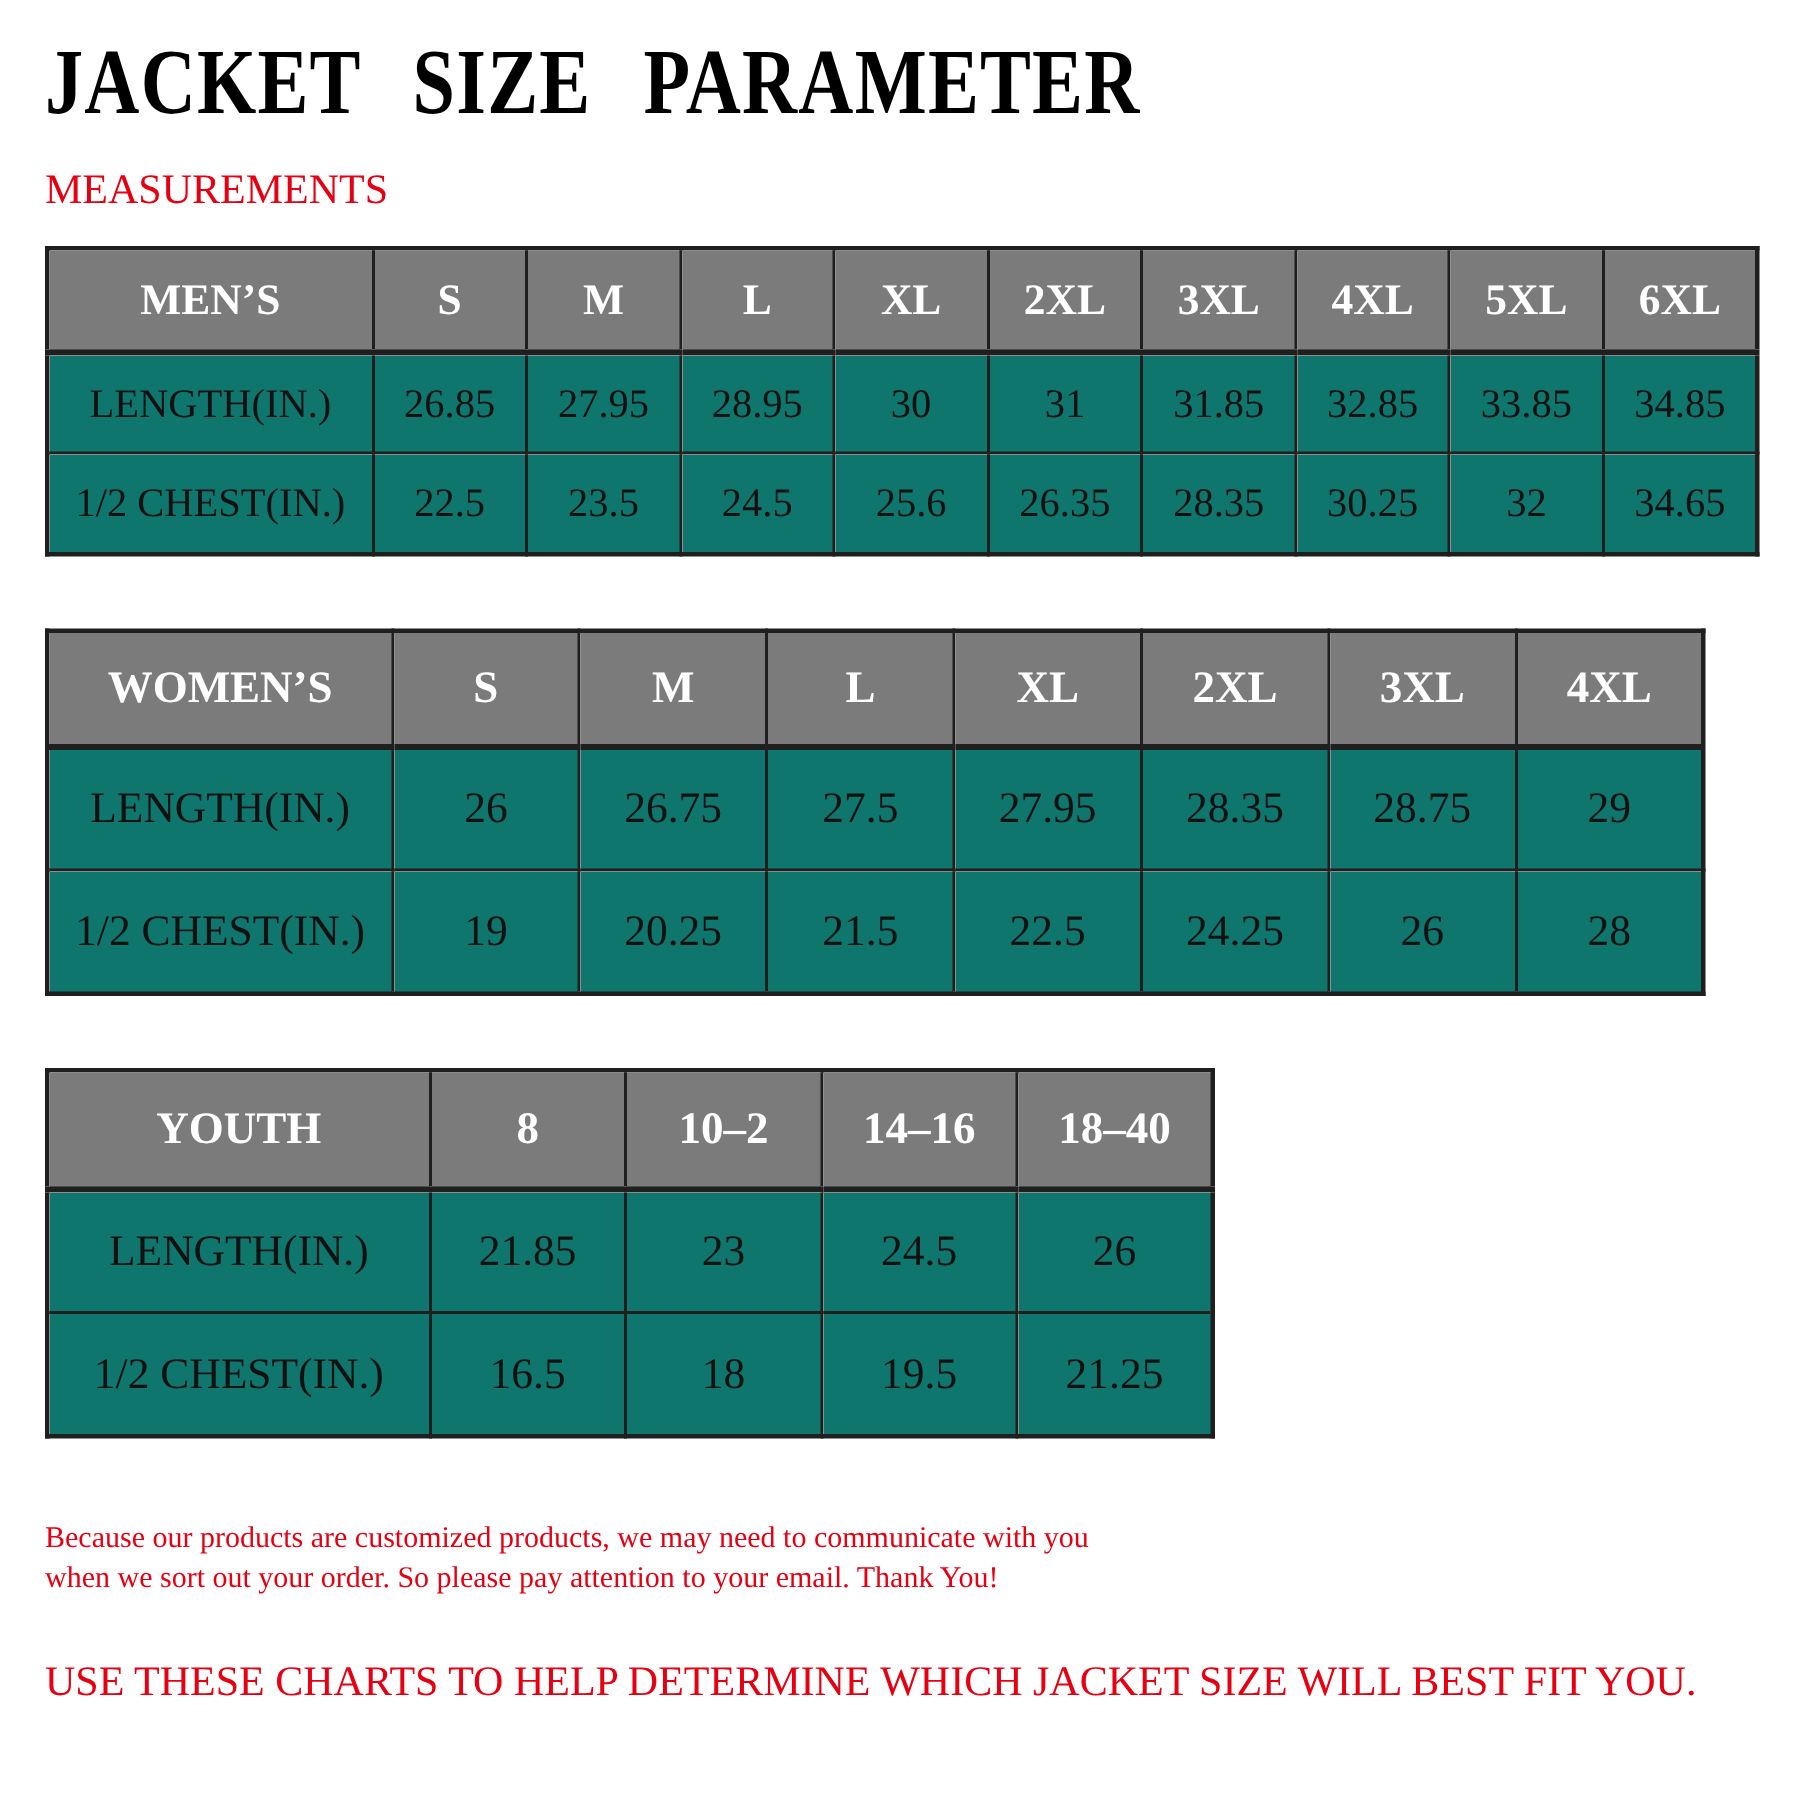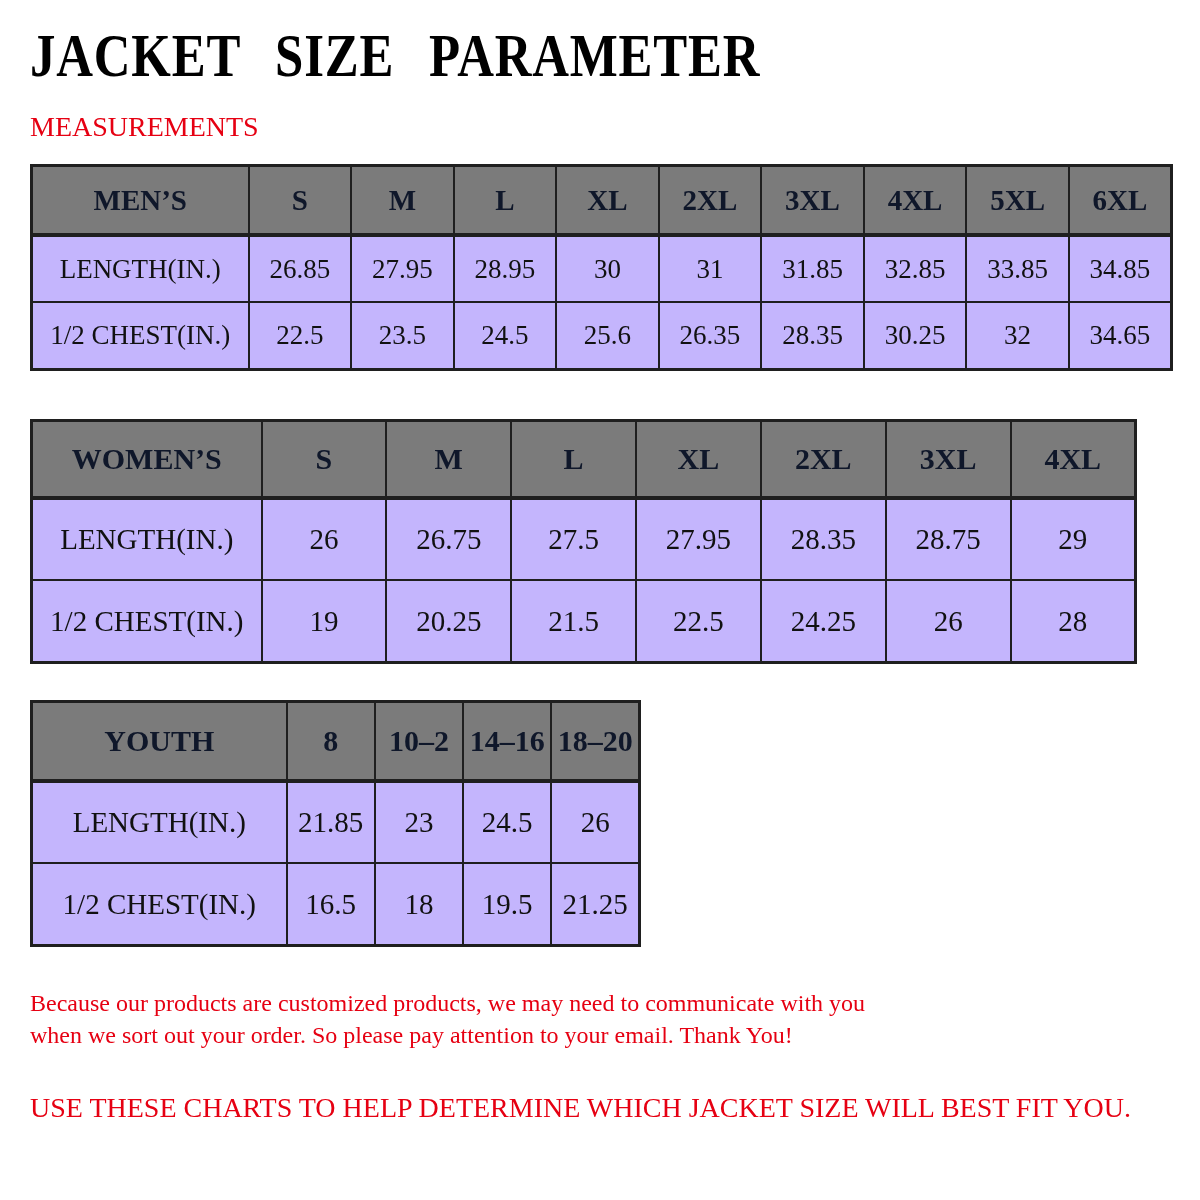--- a/index.html
+++ b/index.html
@@ -43,49 +43,49 @@
     text-align:center;
     border:3px solid var(--border-black);
   }
   table.size-table th, table.size-table td{
     border:2px solid var(--border-black);
     padding:0;
     overflow:hidden;
   }
   table.size-table thead th{
     background:var(--header-gray);
-    color:#0f172a;
+    color:#ffffff;
     font-weight:600;
     border-bottom:4px solid var(--border-black);
   }
   table.size-table td{
     color:var(--text-black);
     font-weight:500;
-    background:#c4b5fd;
+    background:#0f766e;
   }
   
   .mens-table{width:1143px;margin-top:19px;}
   .mens-table col.c-label{width:217px;}
   .mens-table thead th{height:70px;font-size:29px;}
   .mens-table td{height:67px;font-size:27px;}
   
   .womens-table{width:1107px;margin-top:48px;}
   .womens-table col.c-label{width:230px;}
   .womens-table thead th{height:78px;font-size:30px;}
   .womens-table td{height:82px;font-size:29px;}
   
-  .youth-table{width:611px;margin-top:36px;}
+  .youth-table{width:780px;margin-top:48px;}
   .youth-table col.c-label{width:255px;}
   .youth-table thead th{height:80px;font-size:30px;}
   .youth-table td{height:82px;font-size:29px;}
 
   .footer-note{
-    margin-top:40px;
+    margin-top:53px;
     color:var(--accent-red);
-    font-size:24px;
+    font-size:20px;
     font-weight:500;
     line-height:1.35;
   }
   .footer-cta{
     margin-top:40px;
     color:var(--accent-red);
     font-size:28px;
     font-weight:500;
     white-space:nowrap;
   }
@@ -193,21 +193,21 @@
     <colgroup>
         <col class="c-label">
         <col span="4">
       </colgroup>
     <thead>
       <tr>
         <th>YOUTH</th>
         <th>8</th>
         <th>10–2</th>
         <th>14–16</th>
-        <th>18–20</th>
+        <th>18–40</th>
       </tr>
     </thead>
     <tbody>
       <tr>
         <td>LENGTH(IN.)</td>
         <td>21.85</td>
         <td>23</td>
         <td>24.5</td>
         <td>26</td>
       </tr>

